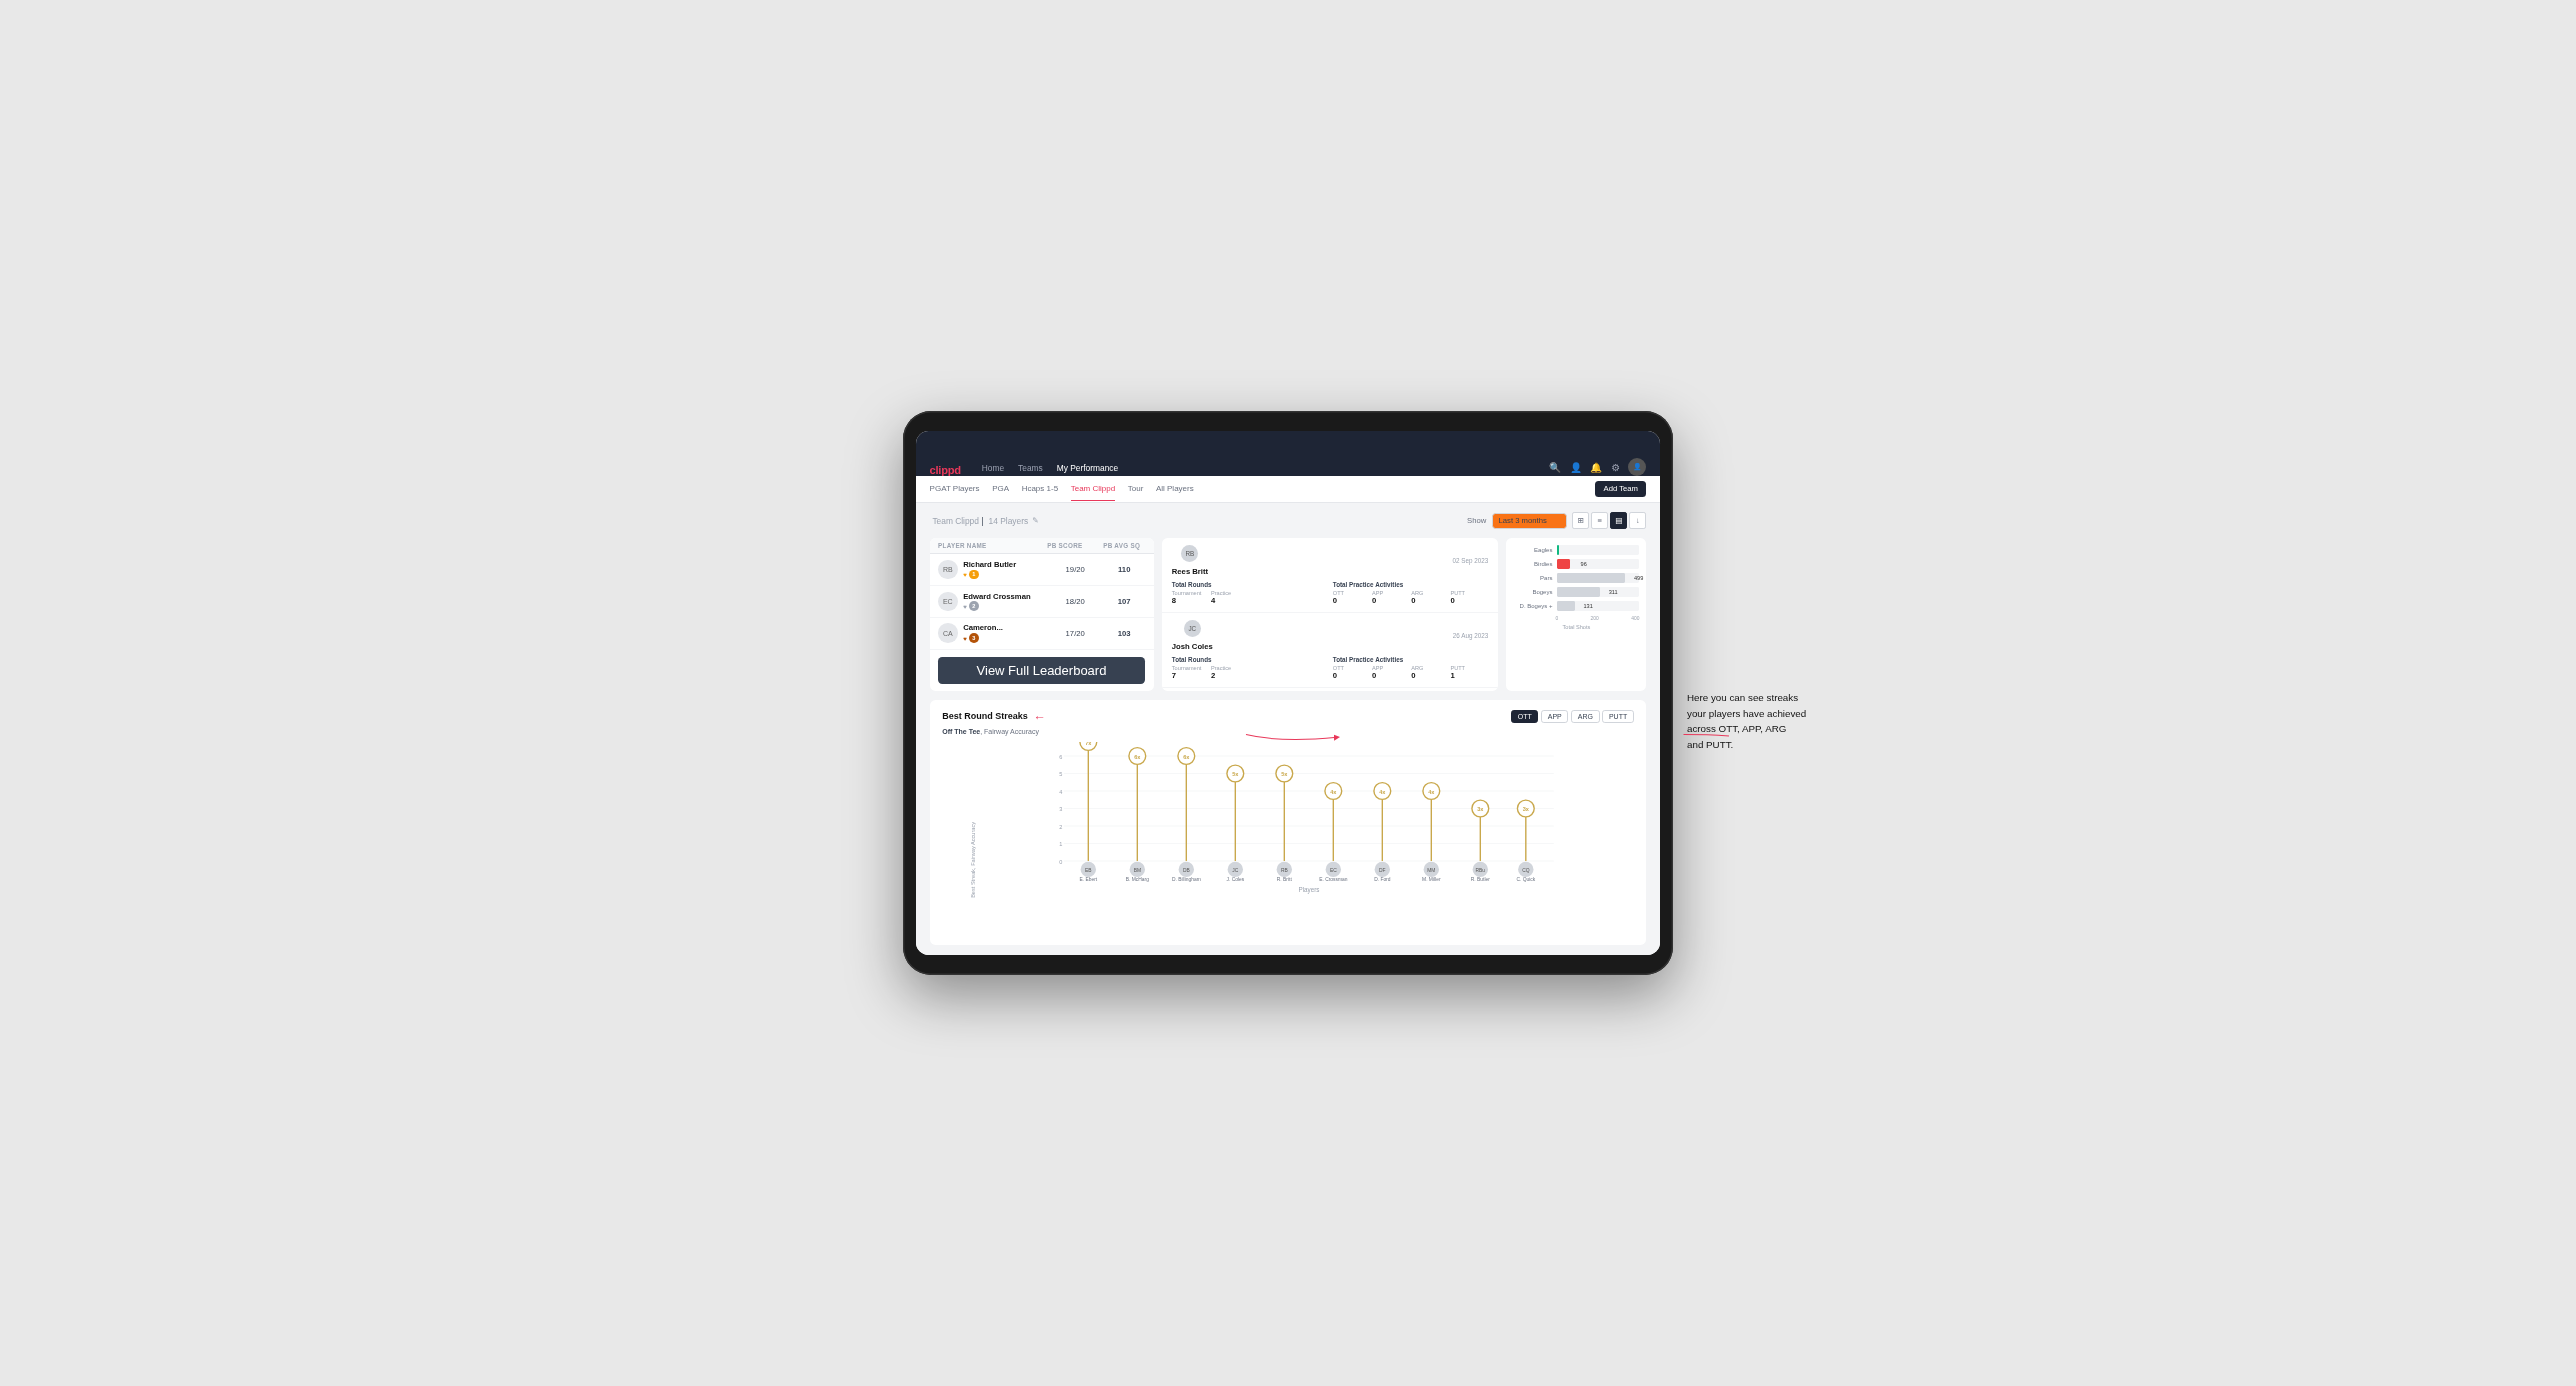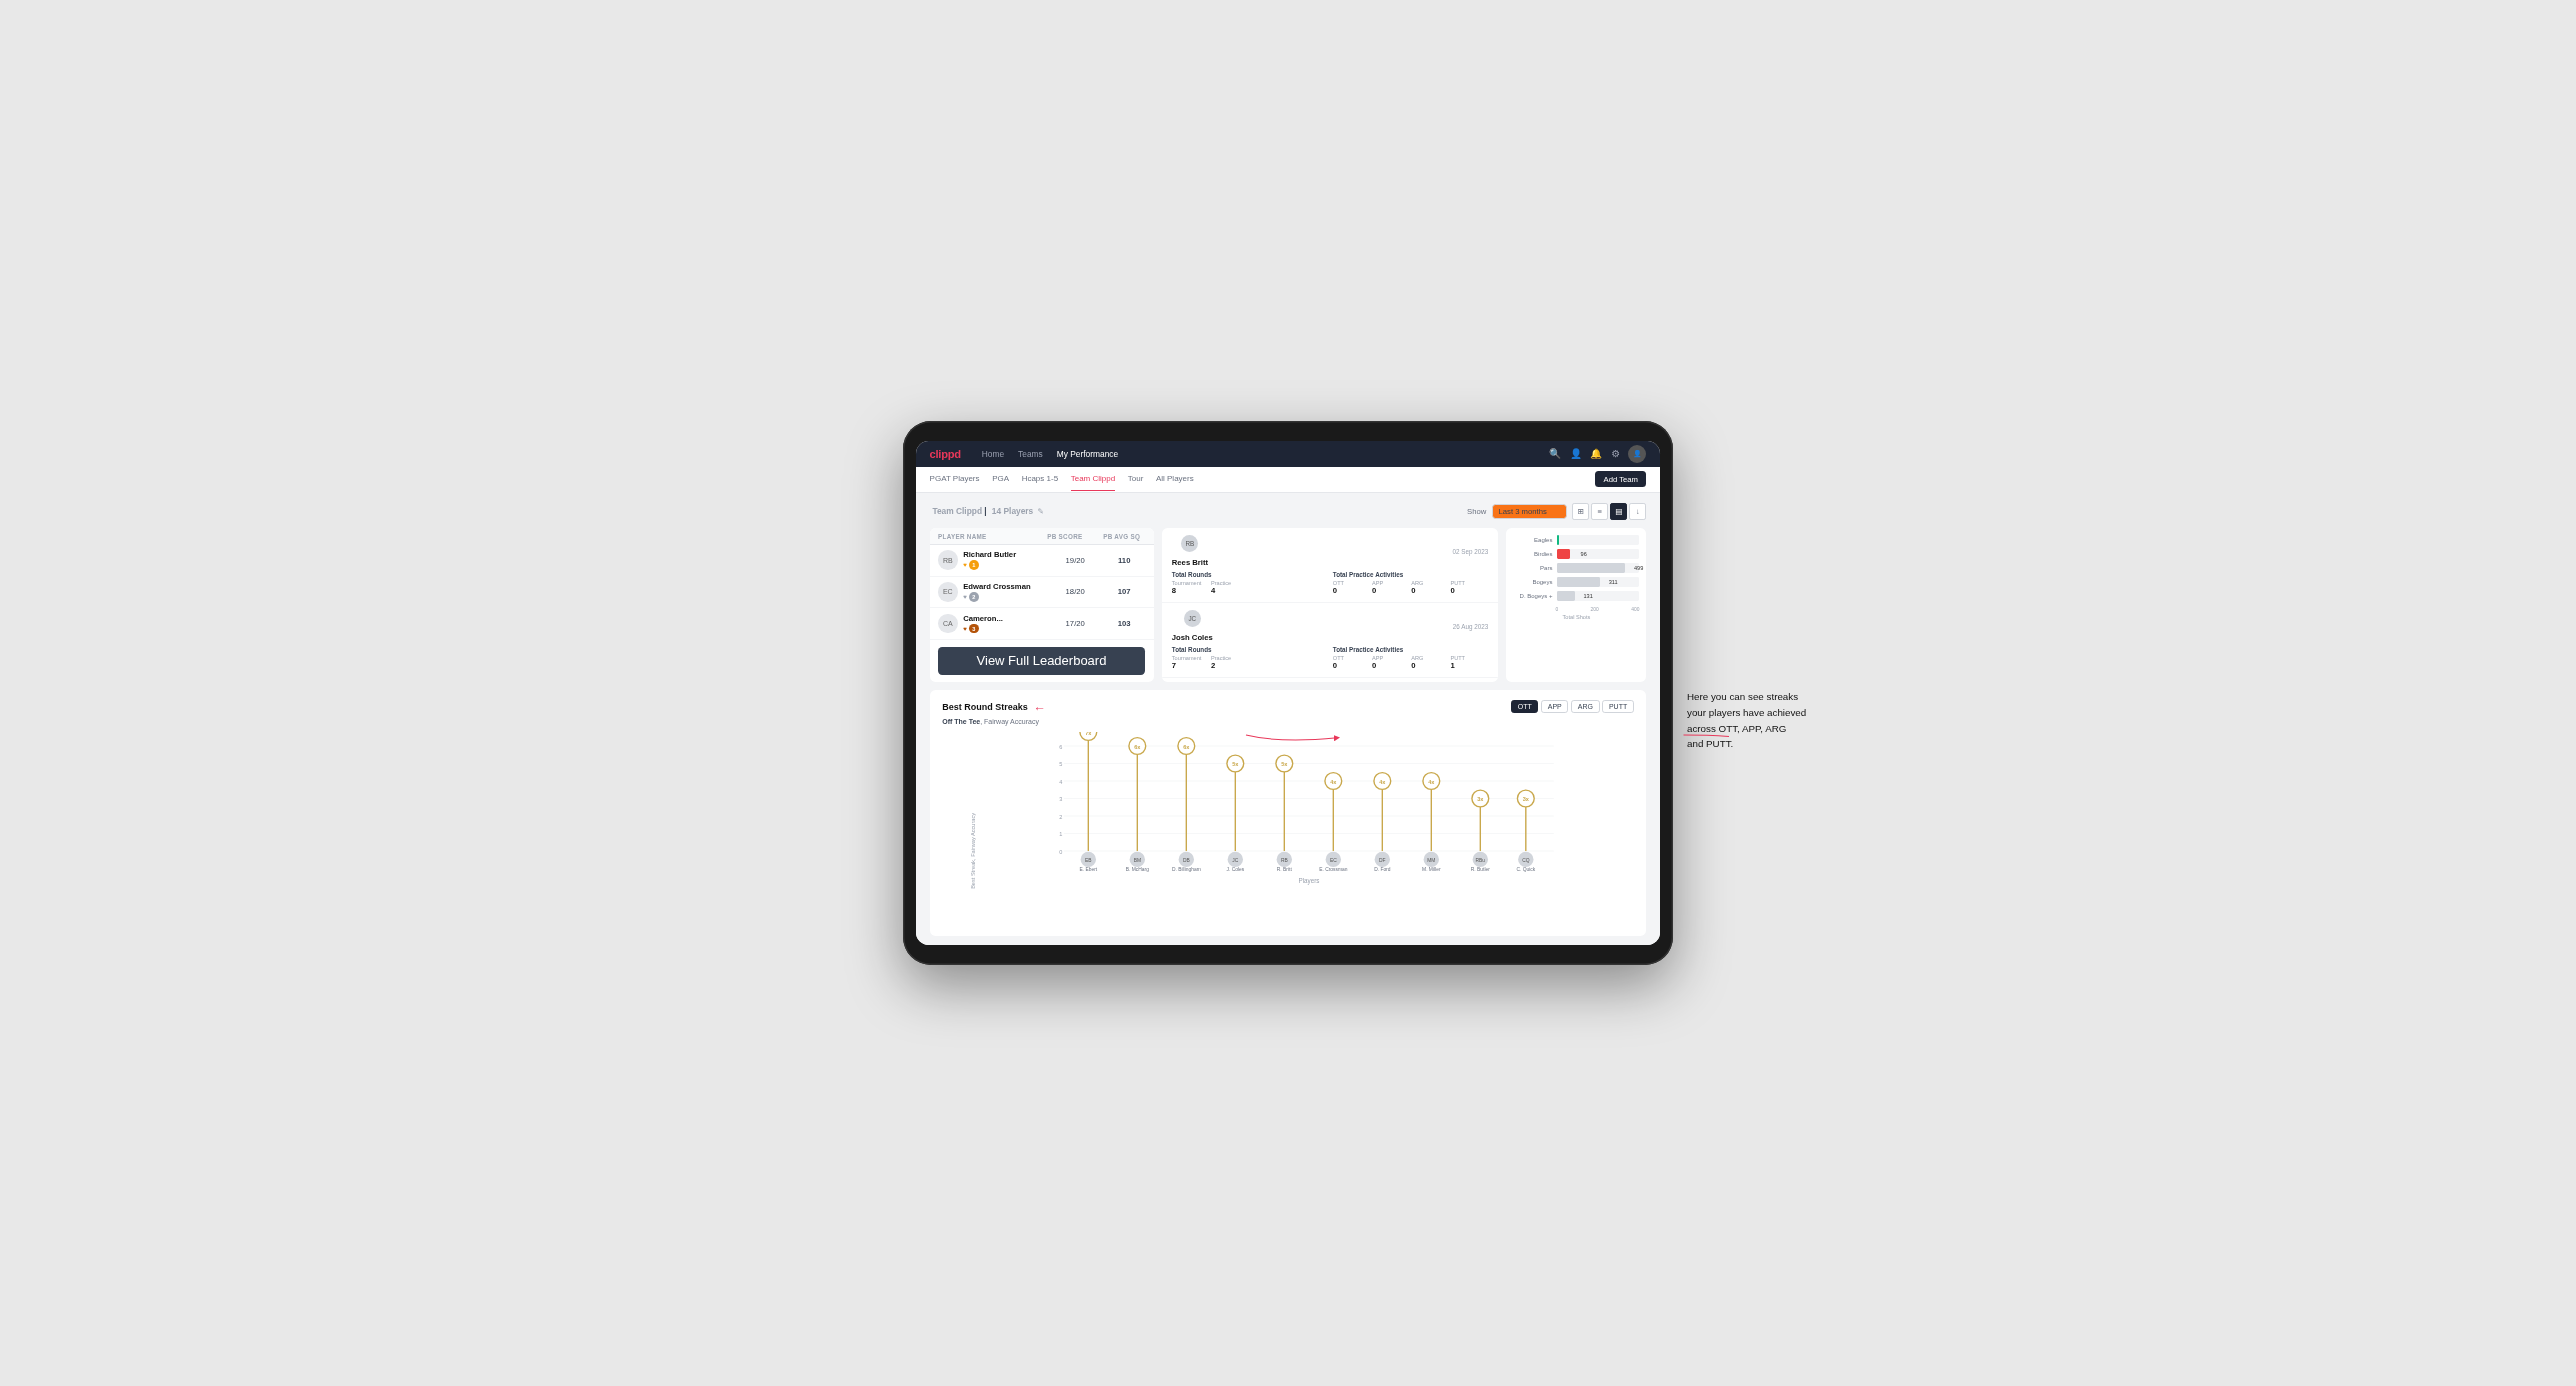--- a/index.html
+++ b/index.html
@@ -25,23 +25,23 @@
     .tablet-screen {
       background: #fff;
       border-radius: 12.6px;
       overflow: hidden;
     }
 
     
     .navbar {
       background: #1e2535;
       display: flex;
-      align-items: center;
+      align-items: flex-end;
       padding: 0 14px;
-      height: 26px;
+      height: 45px;
     }
     .navbar-logo {
       color: #e8385a;
       font-weight: 800;
       font-size: 11.2px;
       margin-right: 21px;
       letter-spacing: -0.3px;
     }
     .nav-links {
       display: flex;
@@ -122,21 +122,21 @@
     
     .team-header {
       display: flex;
       align-items: center;
       justify-content: space-between;
       margin-bottom: 8.4px;
     }
     .team-title {
       font-size: 8.4px;
       color: #374151;
-      font-weight: 700;
+      font-weight: 400;
     }
     .team-title span { color: #9ca3af; margin-left: 2.8px; }
     .edit-icon { color: #9ca3af; font-size: 7.7px; margin-left: 4.2px; cursor: pointer; }
 
     .show-controls {
       display: flex;
       align-items: center;
       gap: 5.6px;
     }
     .show-label { font-size: 7.7px; color: #6b7280; }

